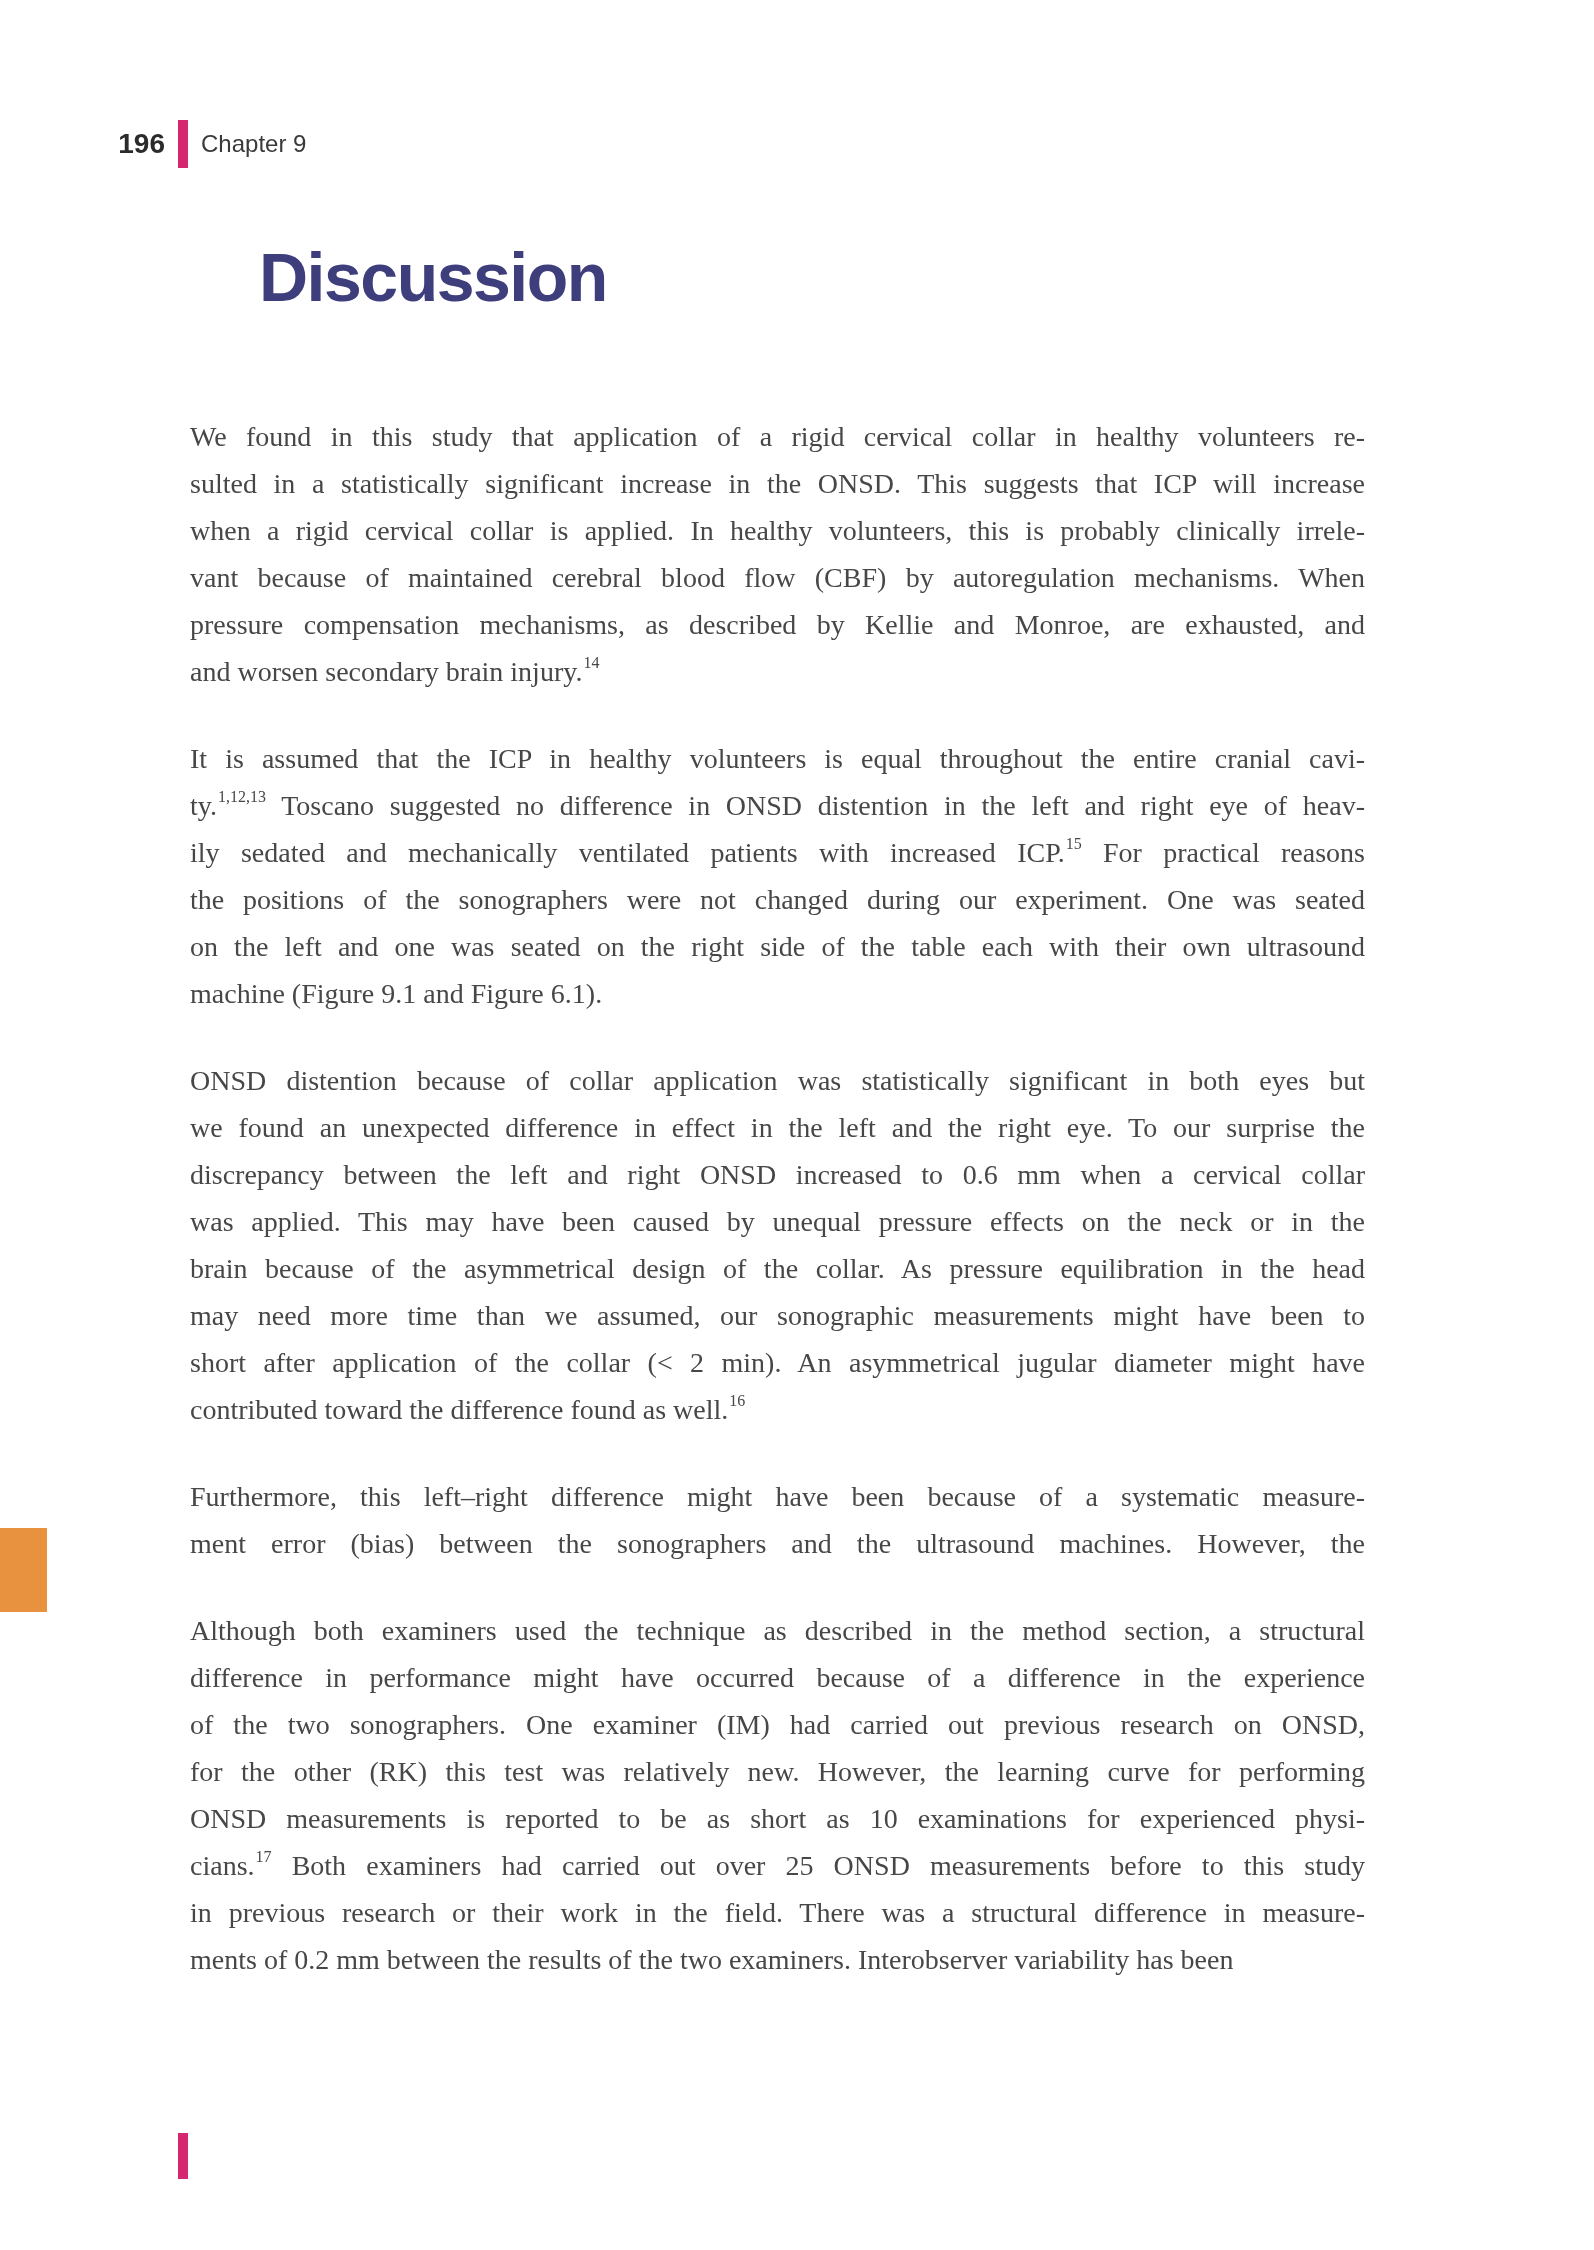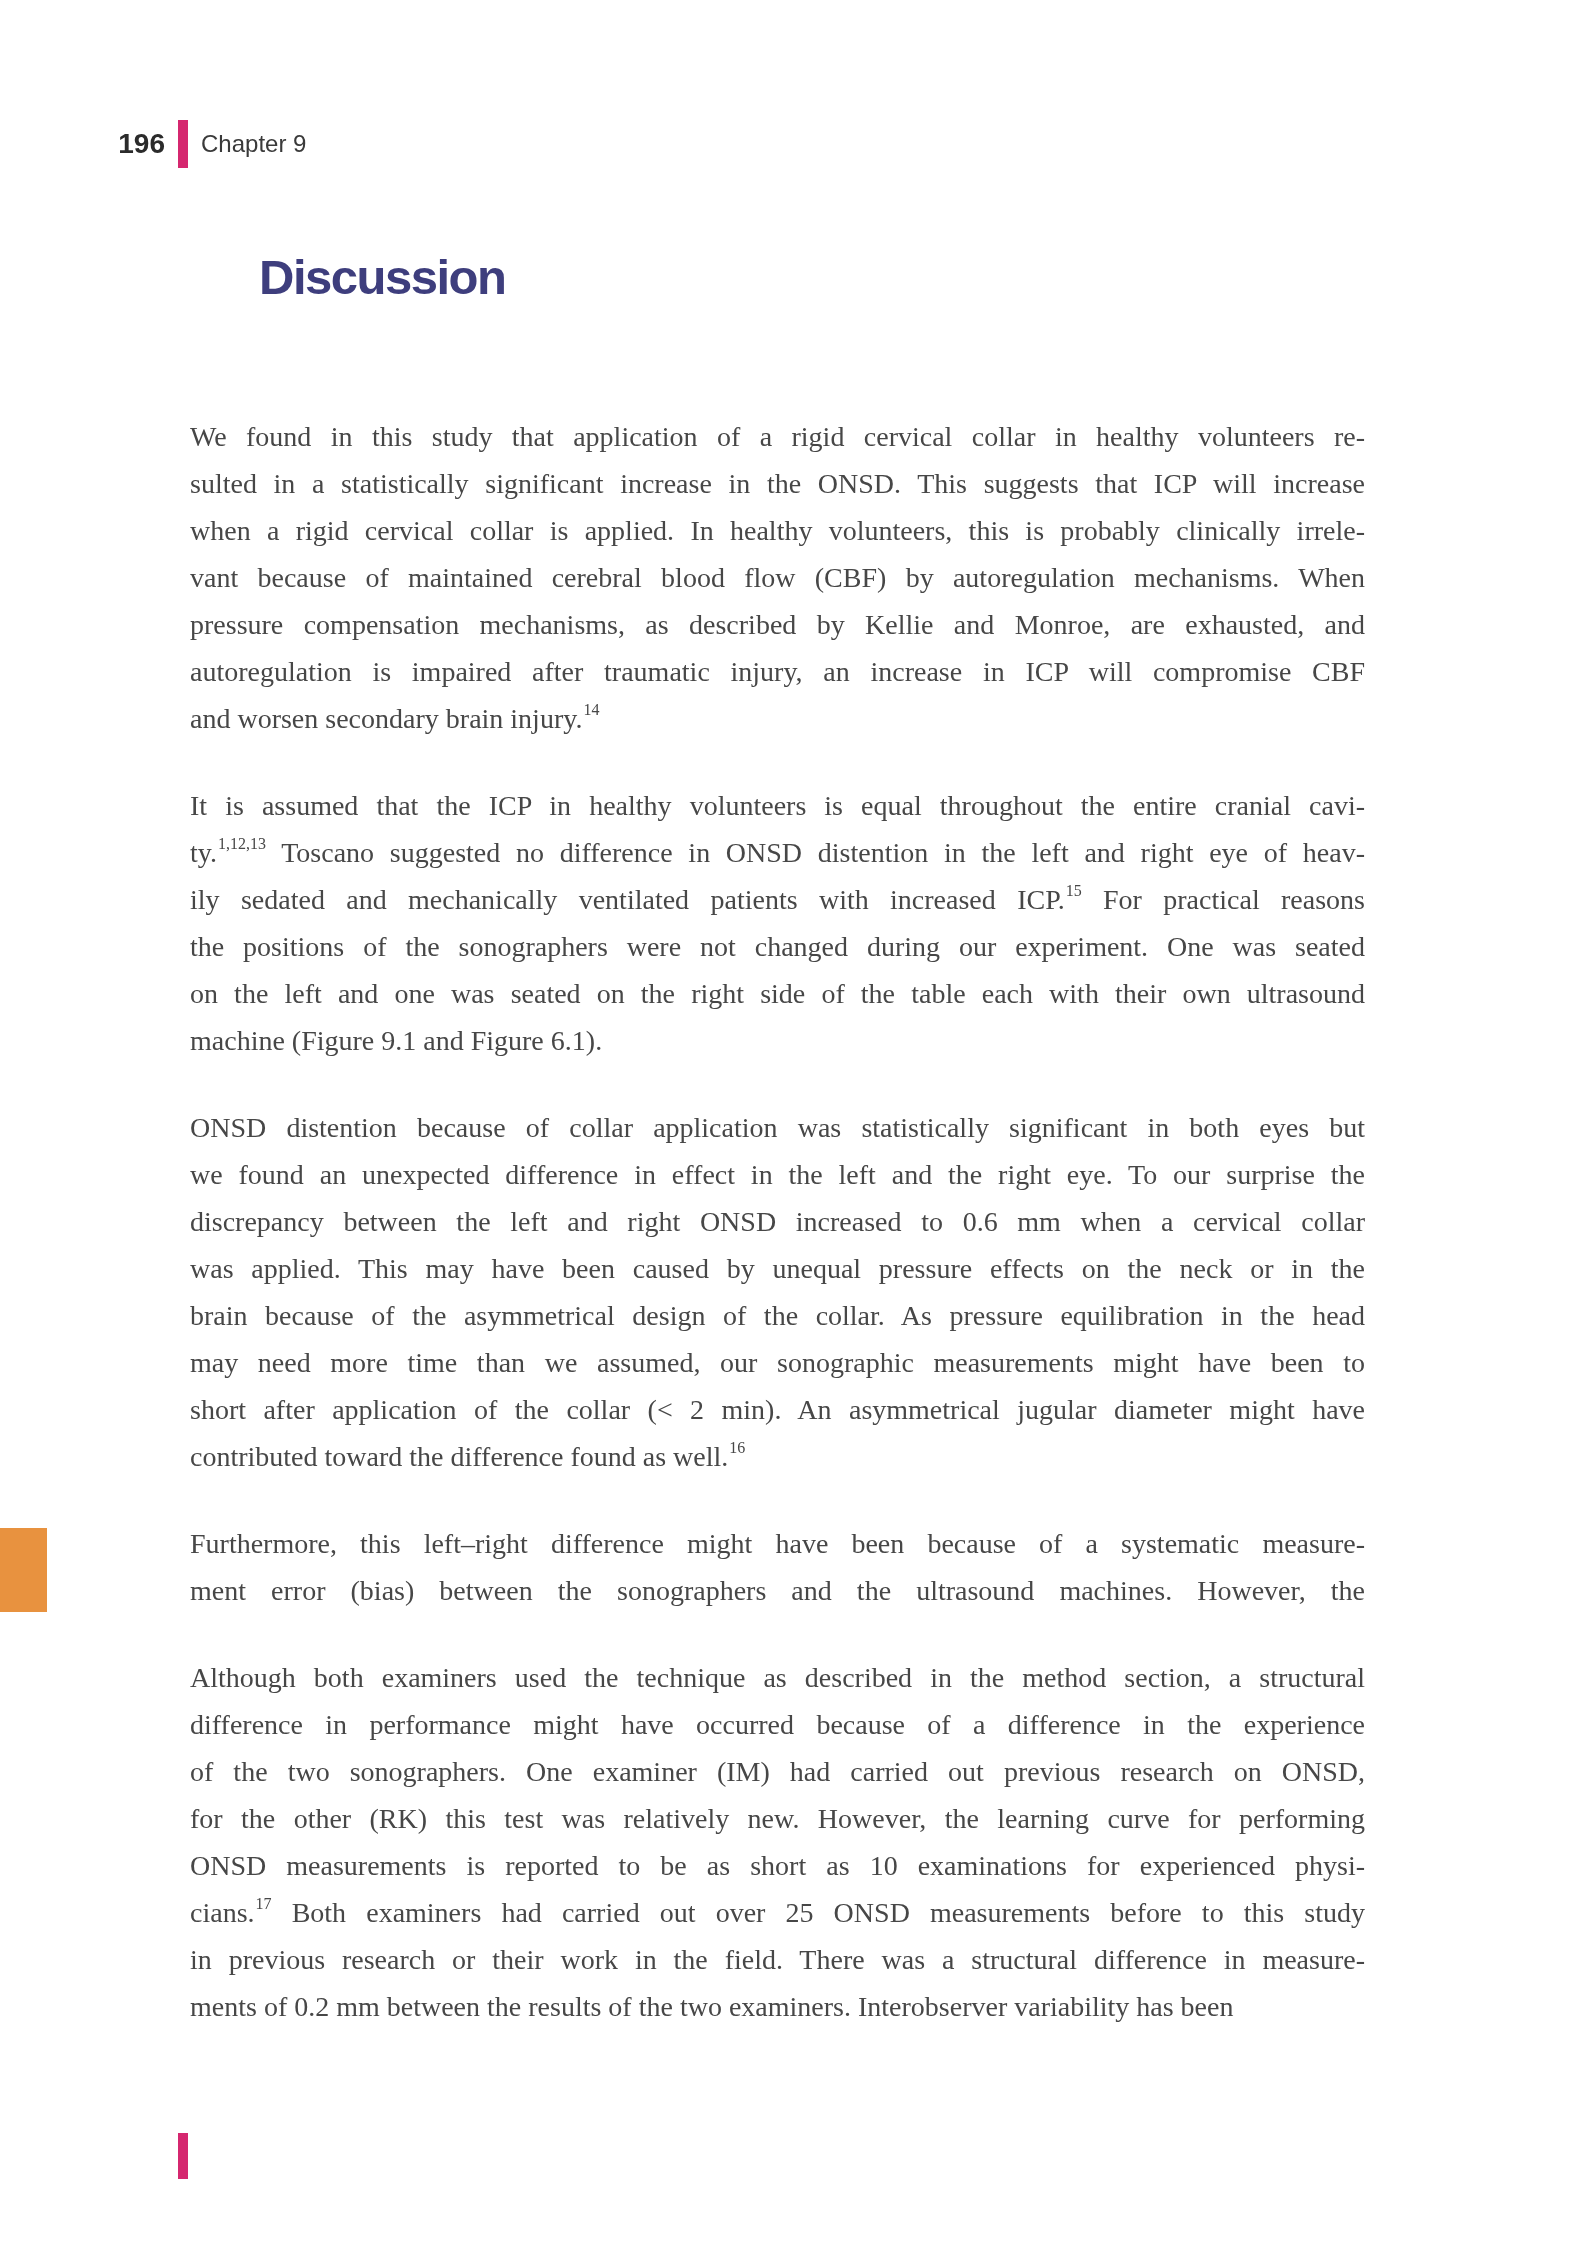--- a/index.html
+++ b/index.html
@@ -41,21 +41,21 @@
     font-weight: 400;
     color: #3a3a3a;
   }
 
   
   .section-title {
     position: absolute;
     left: 259px; top: 243px;
     margin: 0;
     font-family: "Liberation Sans", "DejaVu Sans", sans-serif;
-    font-size: 49px;
+    font-size: 68px;
     line-height: 68px;
     font-weight: 600;
     letter-spacing: -1.5px;
     color: var(--heading-color);
   }
 
   
   .bodytext {
     position: absolute;
     left: 190px; top: 413px;
@@ -109,21 +109,20 @@
 
   <h1 class="section-title">Discussion</h1>
 
   <div class="bodytext" id="bodytext">
       <div class="para">
         <div class="line">We found in this study that application of a rigid cervical collar in healthy volunteers re-</div>
         <div class="line">sulted in a statistically significant increase in the ONSD. This suggests that ICP will increase</div>
         <div class="line">when a rigid cervical collar is applied. In healthy volunteers, this is probably clinically irrele-</div>
         <div class="line">vant because of maintained cerebral blood flow (CBF) by autoregulation mechanisms. When</div>
         <div class="line">pressure compensation mechanisms, as described by Kellie and Monroe, are exhausted, and</div>
-        <div class="line">autoregulation is impaired after traumatic injury, an increase in ICP will compromise CBF</div>
         <div class="line last">and worsen secondary brain injury.<sup>14</sup></div>
       </div>
       <div class="para">
         <div class="line">It is assumed that the ICP in healthy volunteers is equal throughout the entire cranial cavi-</div>
         <div class="line">ty.<sup>1,12,13</sup> Toscano suggested no difference in ONSD distention in the left and right eye of heav-</div>
         <div class="line">ily sedated and mechanically ventilated patients with increased ICP.<sup>15</sup> For practical reasons</div>
         <div class="line">the positions of the sonographers were not changed during our experiment. One was seated</div>
         <div class="line">on the left and one was seated on the right side of the table each with their own ultrasound</div>
         <div class="line last">machine (Figure 9.1 and Figure 6.1).</div>
       </div>

